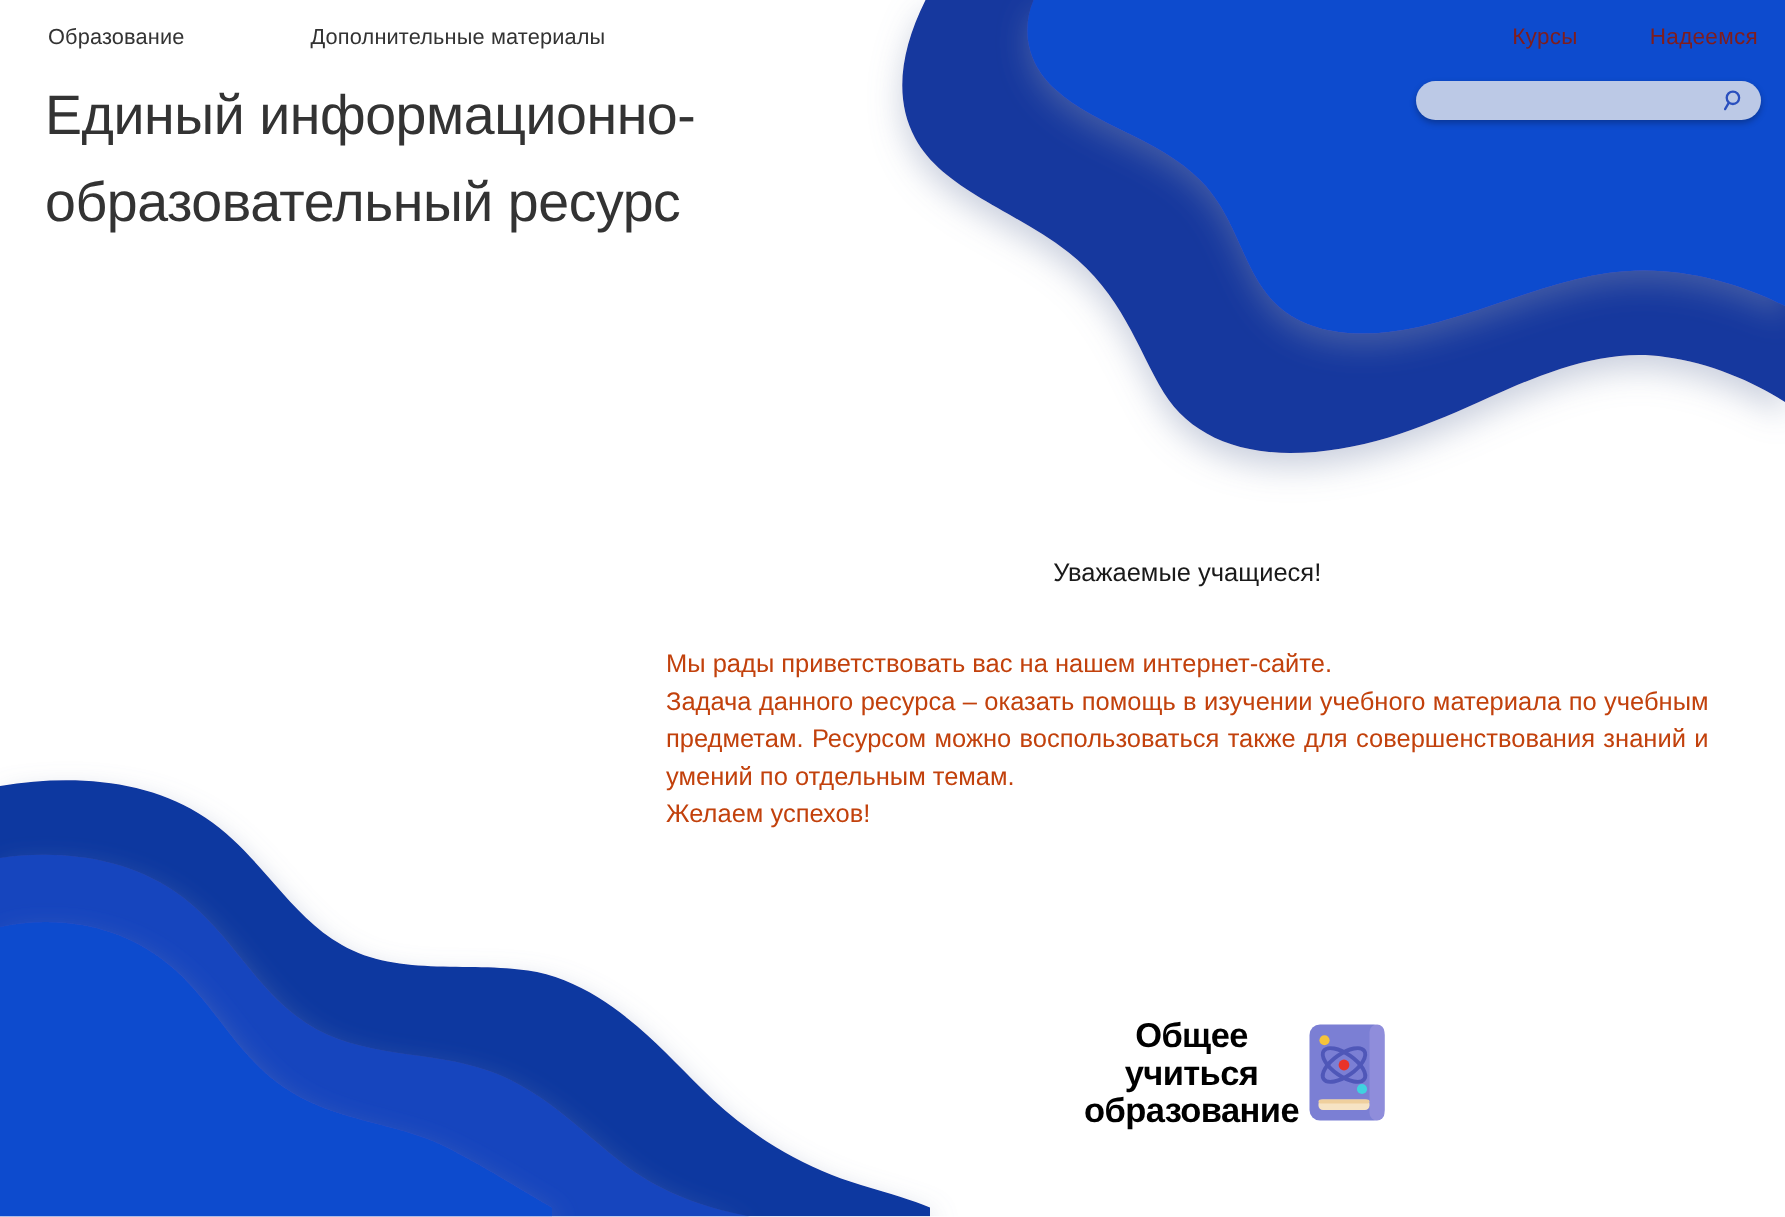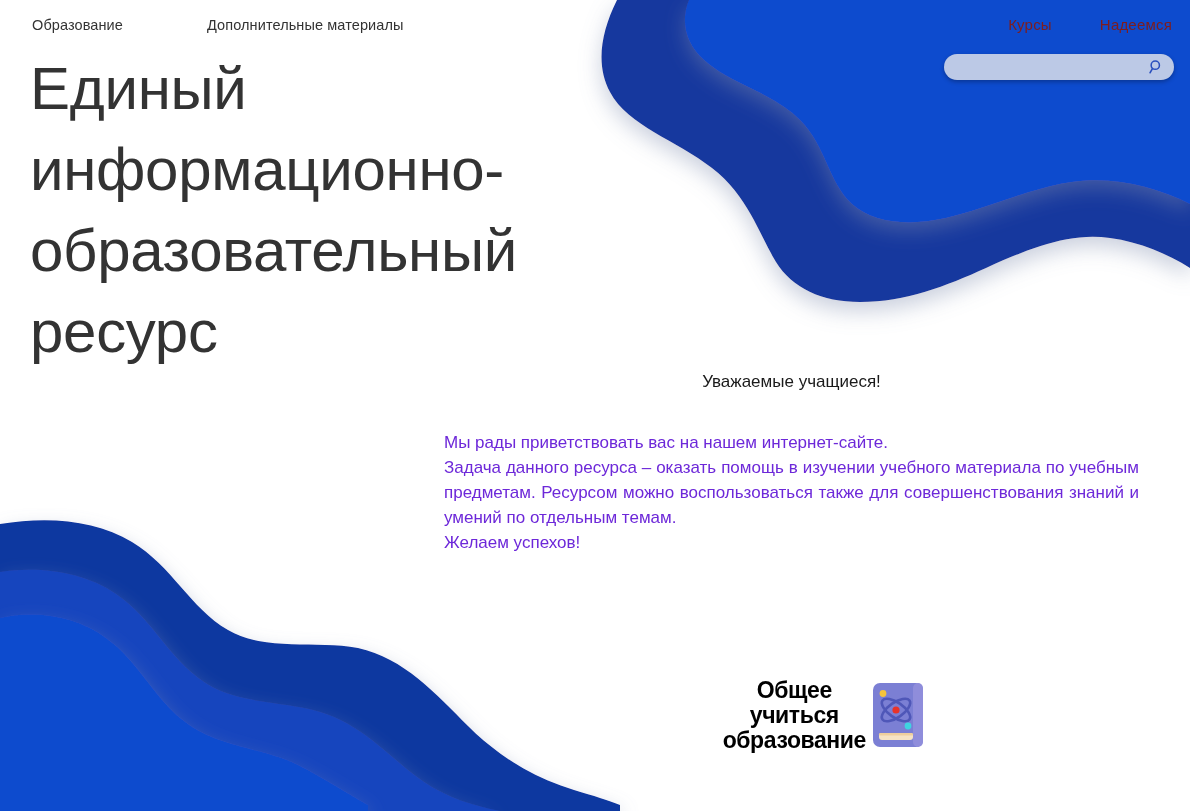--- a/index.html
+++ b/index.html
@@ -117,22 +117,22 @@
   }
 
   
   .hero-title {
     position: absolute;
     top: 48px;
     left: 30px;
     width: 560px;
     margin: 0;
     z-index: 4;
-    font-size: 60px;
-    line-height: 81px;
+    font-size: 37px;
+    line-height: 58px;
     font-weight: 300;
     color: #333333;
     letter-spacing: -0.3px;
   }
 
   
   .content {
     position: absolute;
     top: 370px;
     left: 444px;
@@ -144,21 +144,21 @@
     font-size: 17px;
     font-weight: 400;
     color: #1a1a1a;
     text-align: center;
     line-height: 24px;
   }
   .content-body {
     margin: 36px 0 0 0;
     font-size: 17px;
     line-height: 25px;
-    color: #6d28d9;
+    color: #c2410c;
     text-align: justify;
     text-justify: inter-word;
   }
   .content-body p {
     margin: 0;
   }
   .content-body p.nojustify {
     text-align: left;
   }
 

